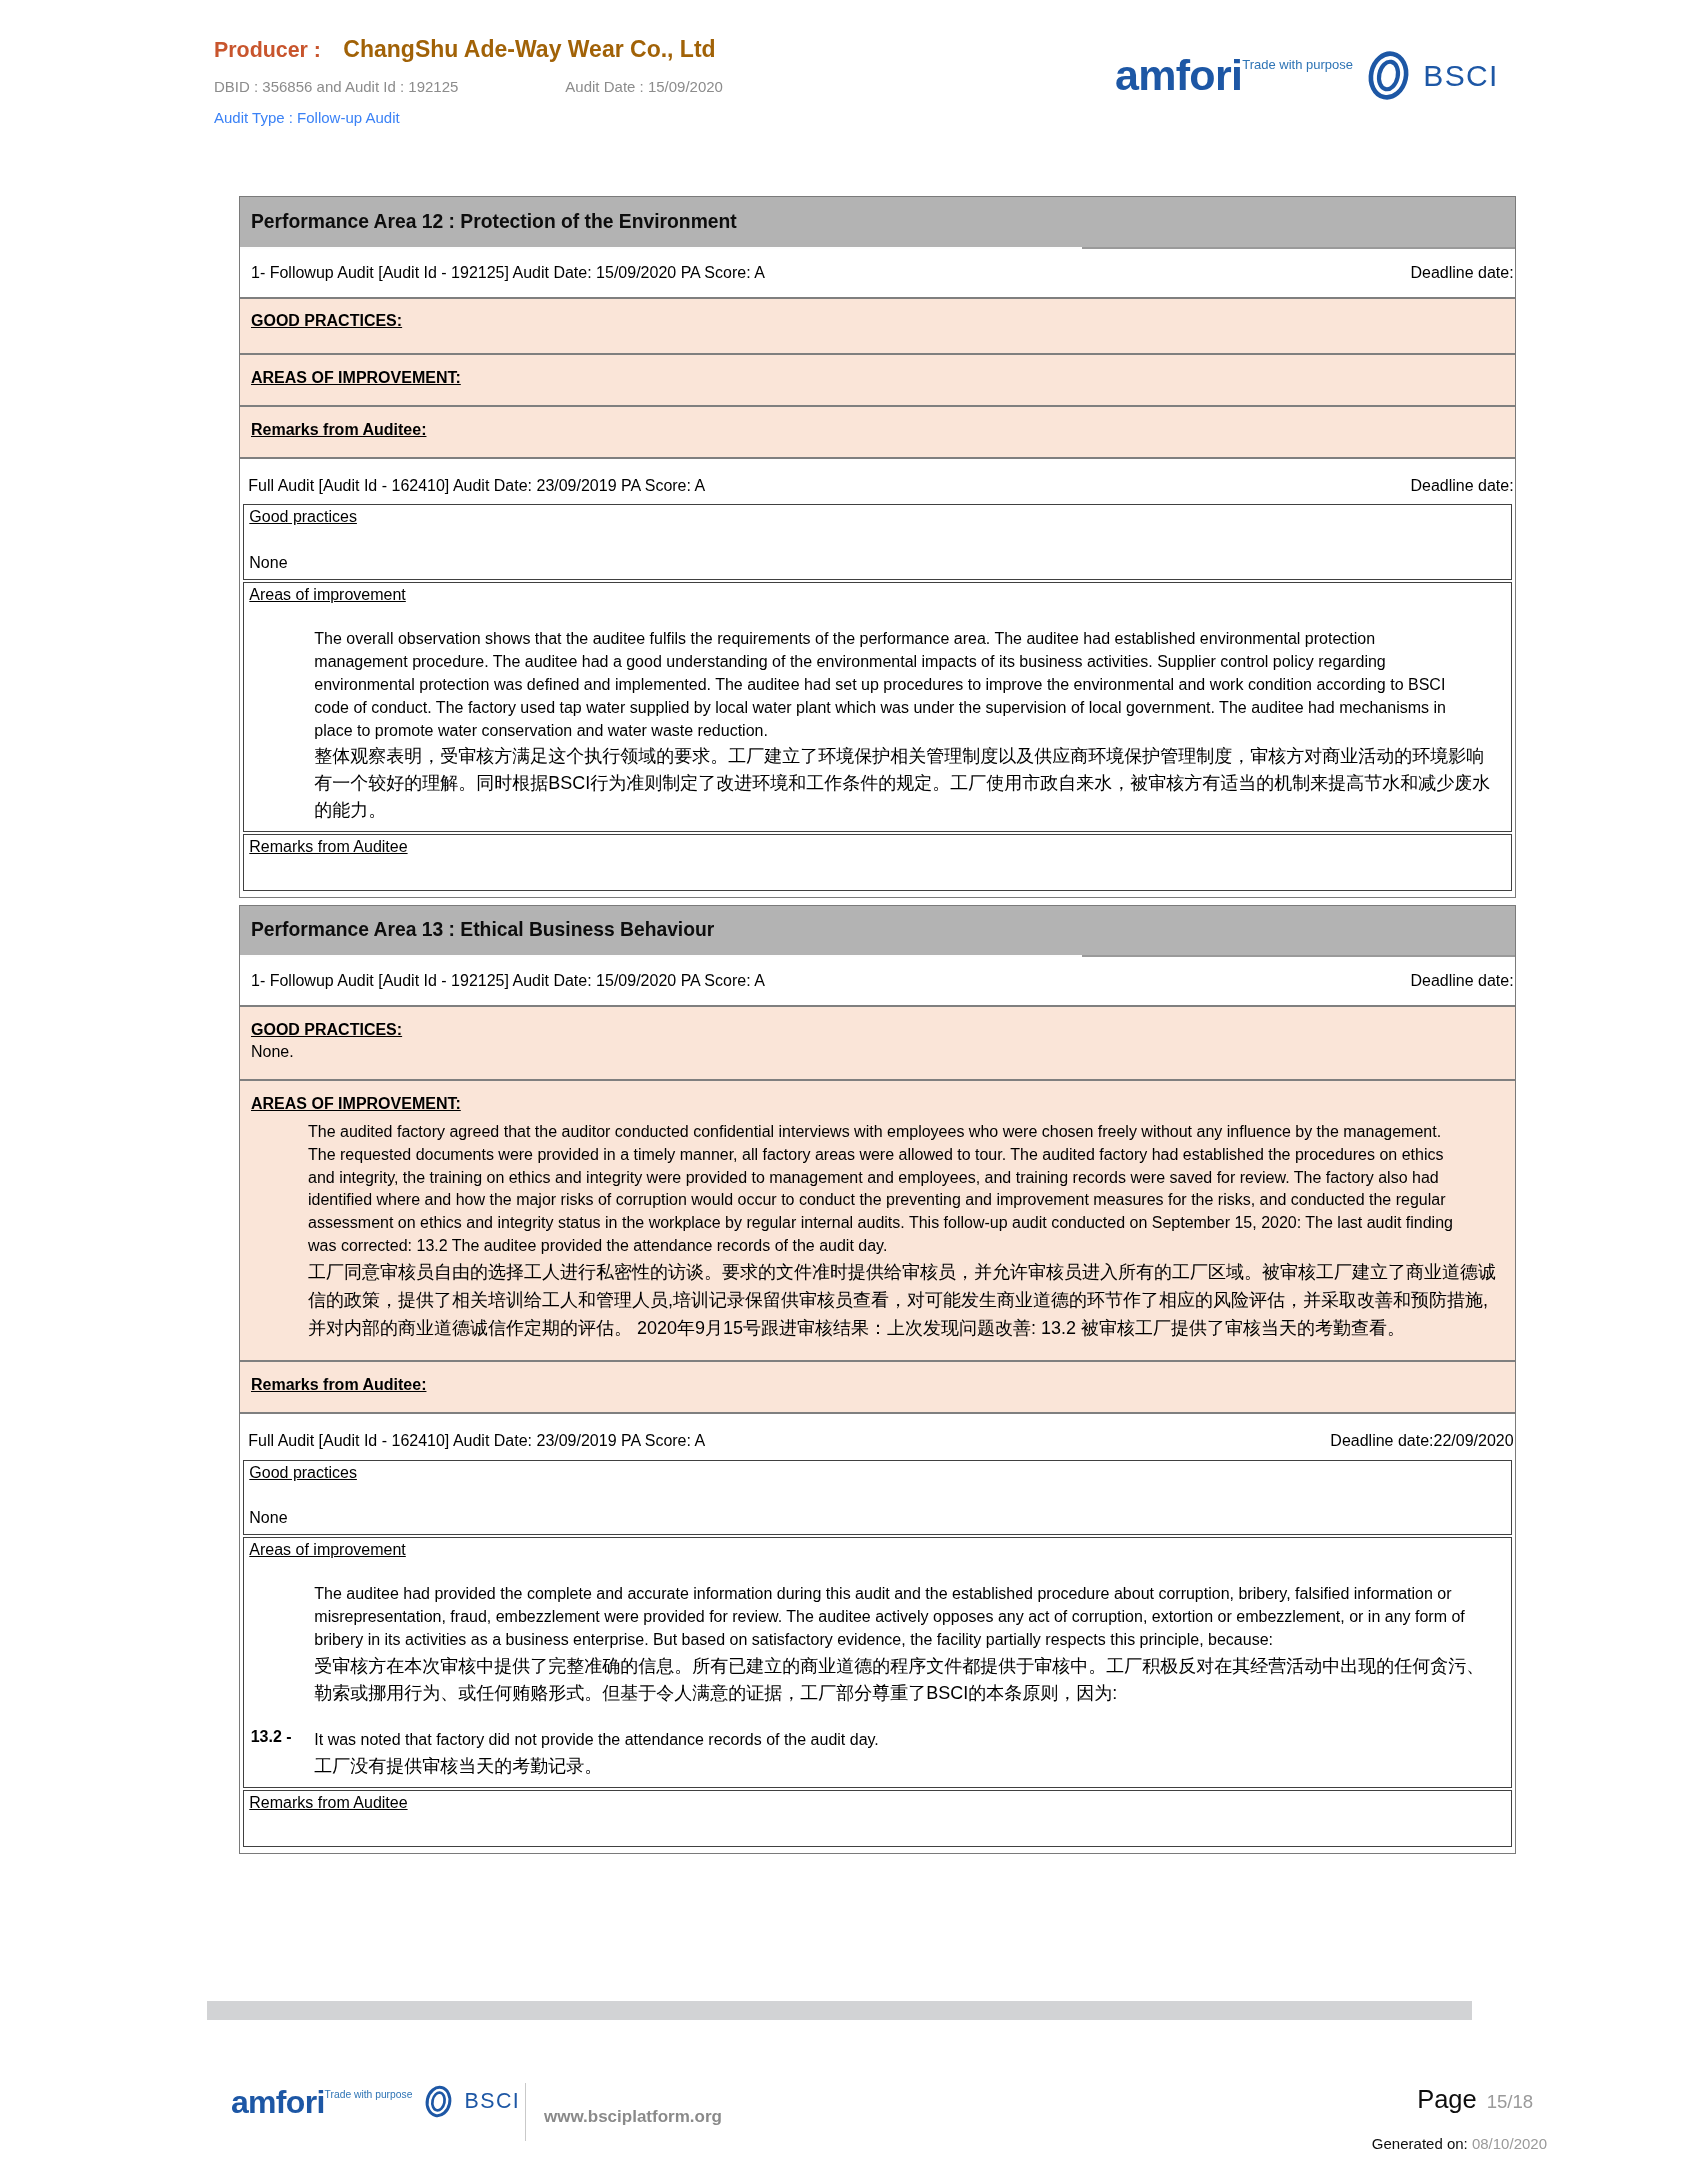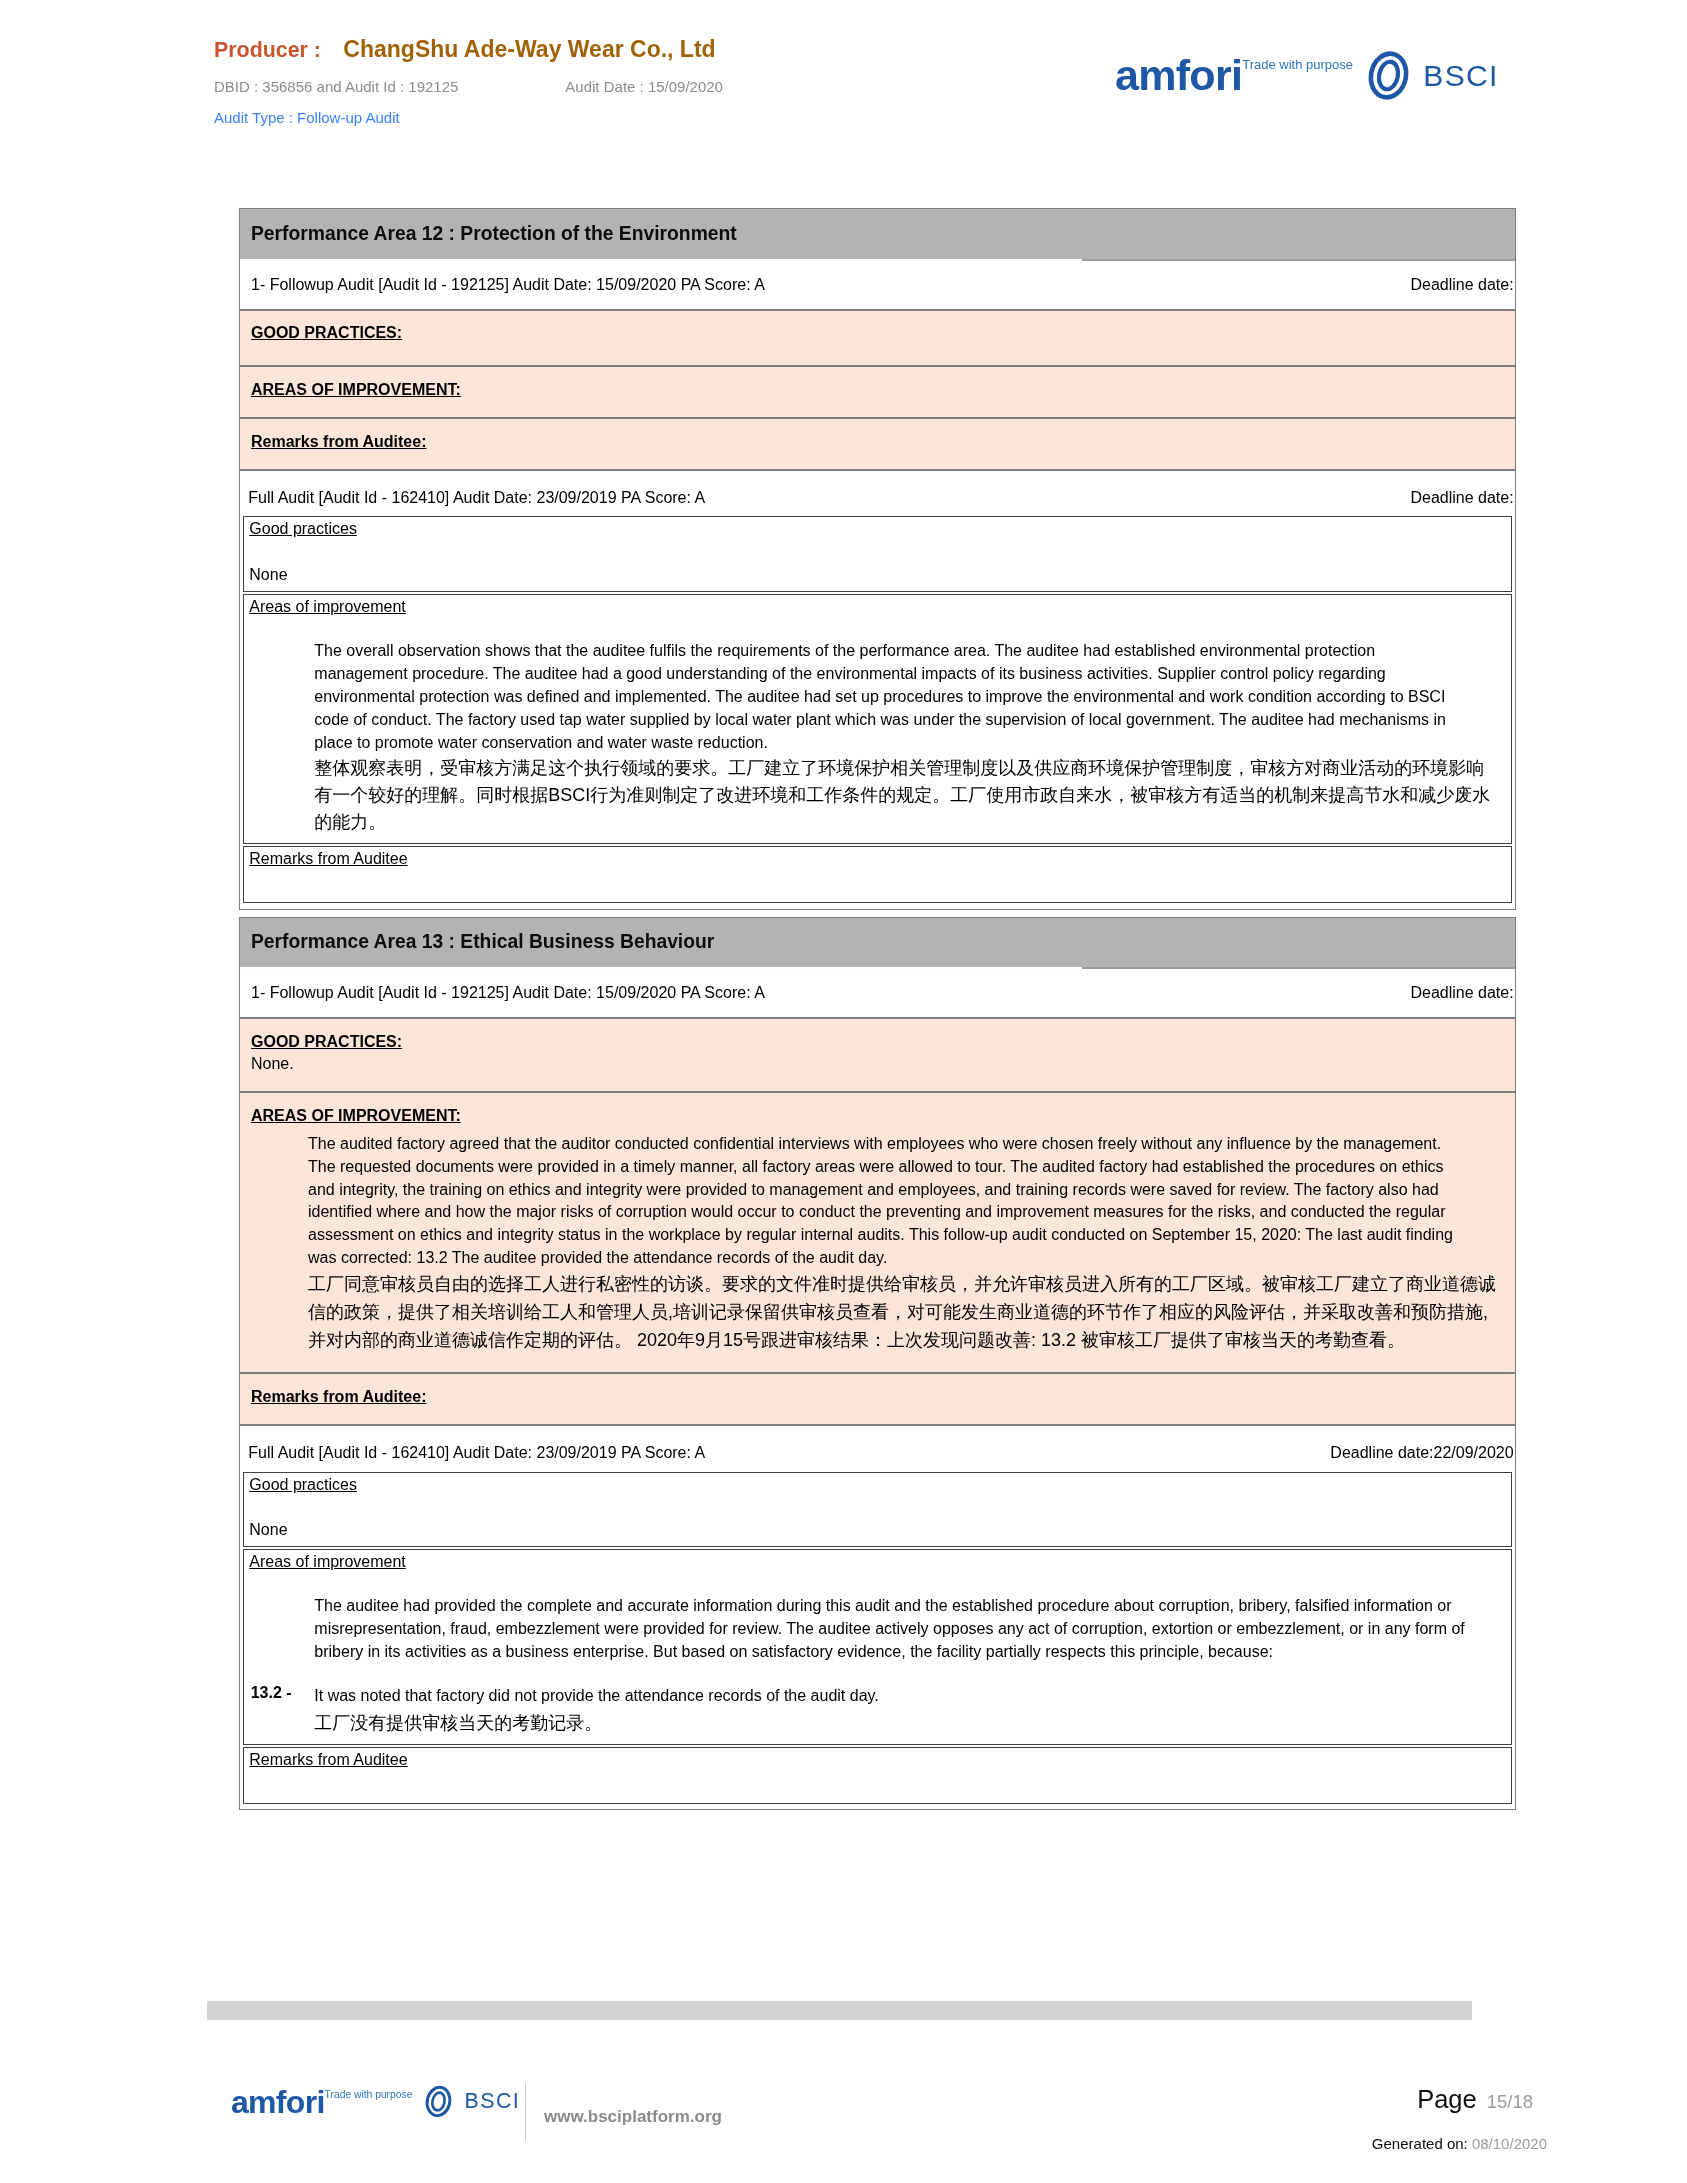--- a/index.html
+++ b/index.html
@@ -20,21 +20,21 @@
   .brand-top{left:1115px;top:47px;}
   .brand-wordwrap{display:flex;flex-direction:row;}
   .brand-word{color:#1d57a5;font-weight:bold;letter-spacing:-0.7px;line-height:1;}
   .brand-tag{color:#2e74b5;line-height:1;margin-top:4.1px;}
   .brand-swirl{margin:0 9.6px;display:block;}
   .brand-suffix{color:#1d57a5;letter-spacing:1.4px;font-weight:500;}
   .brand-top .brand-word{font-size:43px;}
   .brand-top .brand-tag{font-size:13px;}
   .brand-top .brand-suffix{font-size:30px;}
   
-  .content{position:absolute;left:203px;top:208px;width:1277px;padding-left:36px;}
+  .content{position:absolute;left:203px;top:196px;width:1277px;padding-left:36px;}
   .section{border:1.4px solid #7a7a7a;margin-bottom:6.9px;background:#fff;}
   .pa-header{
     position:relative;background:#b3b3b3;border-bottom:2.1px solid #9a9a9a;
     padding:13.8px 11px;font-size:19.3px;font-weight:bold;color:#0d0d0d;
   }
   .pa-header::after{content:"";position:absolute;left:0;bottom:-2.1px;width:66%;height:2.1px;background:#fdfdfd;}
   .audit-row{
     display:flex;justify-content:space-between;align-items:flex-start;
     background:#fff;border-bottom:2.1px solid #7f7f7f;
     padding:15px 1.4px 15px 11px;font-size:16px;
@@ -166,20 +166,21 @@
       <span class="deadline">Deadline date:22/09/2020</span>
     </div>
     <div class="boxes">
       <div class="inner-box gp-box">
         <div class="box-label">Good practices</div>
         <div class="box-none">None</div>
       </div>
       <div class="inner-box">
         <div class="box-label">Areas of improvement</div>
         <div class="box-para">The auditee had provided the complete and accurate information during this audit and the established procedure about corruption, bribery, falsified information or misrepresentation, fraud, embezzlement were provided for review. The auditee actively opposes any act of corruption, extortion or embezzlement, or in any form of bribery in its activities as a business enterprise. But based on satisfactory evidence, the facility partially respects this principle, because:</div>
+        <div class="box-para-zh">受审核方在本次审核中提供了完整准确的信息。所有已建立的商业道德的程序文件都提供于审核中。工厂积极反对在其经营活动中出现的任何贪污、勒索或挪用行为、或任何贿赂形式。但基于令人满意的证据，工厂部分尊重了BSCI的本条原则，因为:</div>
         <div class="finding">
           <div class="finding-id">13.2 -</div>
           <div class="finding-body">
             <div class="finding-en">It was noted that factory did not provide the attendance records of the audit day.</div>
             <div class="finding-zh">工厂没有提供审核当天的考勤记录。</div>
           </div>
         </div>
       </div>
       <div class="inner-box remarks-box">
         <div class="box-label">Remarks from Auditee</div>

